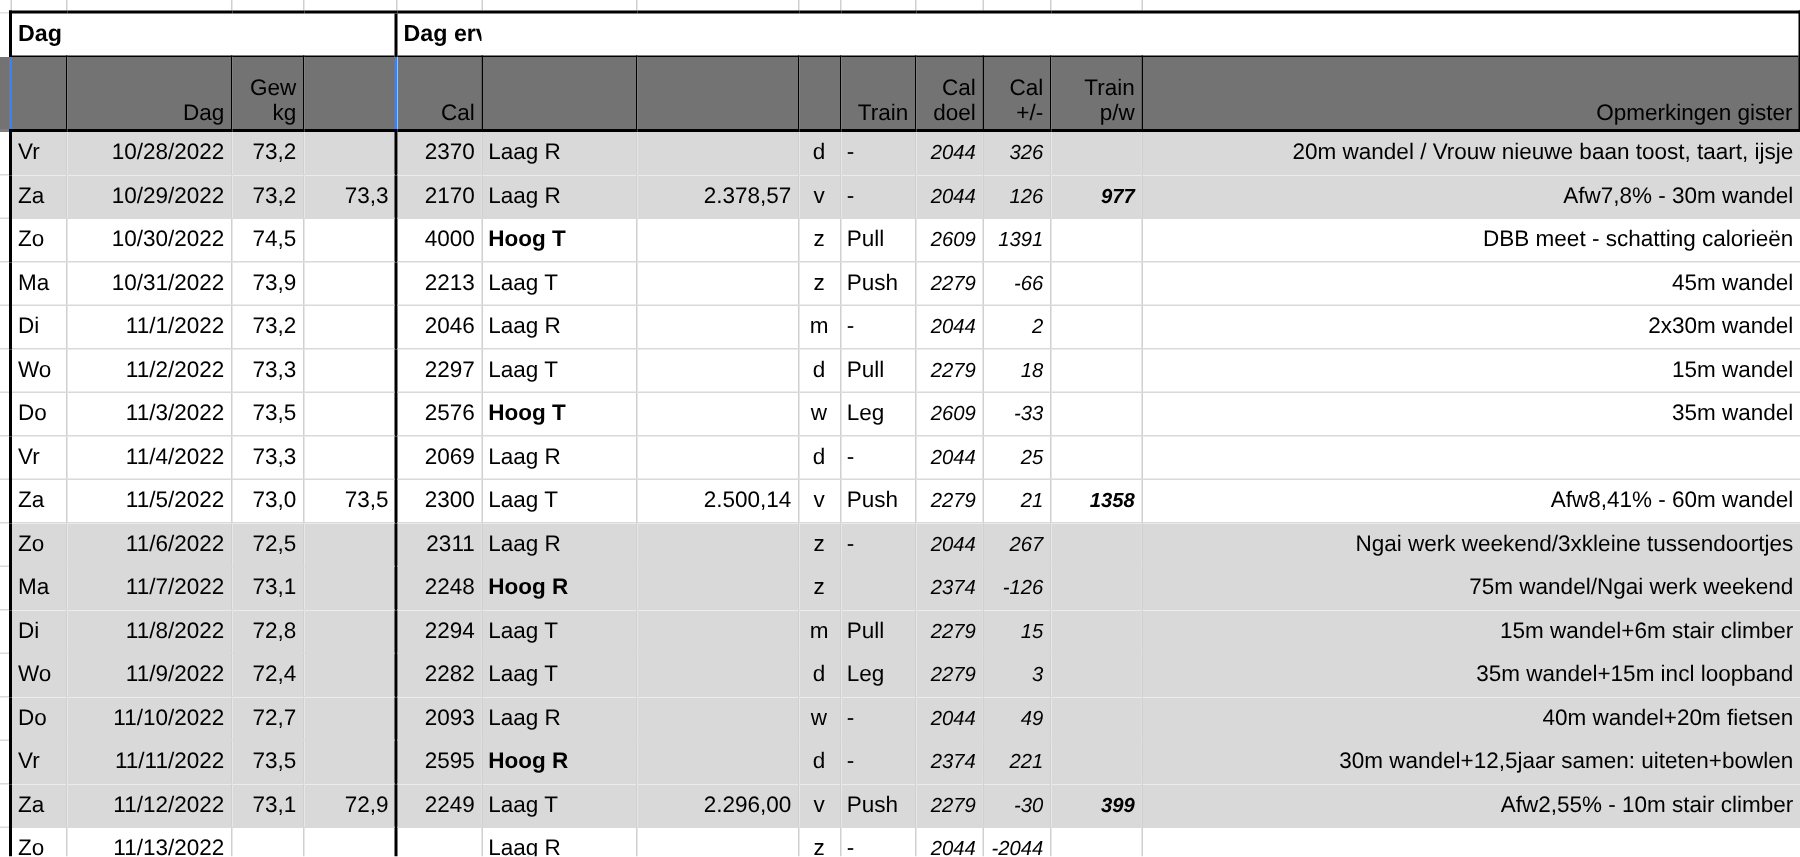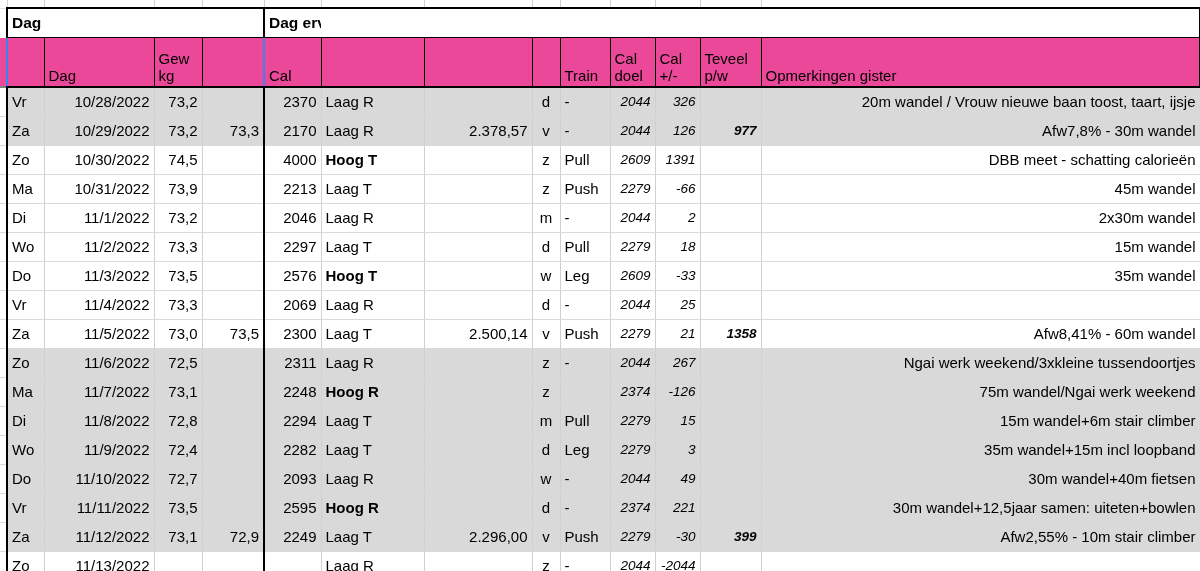--- a/index.html
+++ b/index.html
@@ -49,22 +49,23 @@
   tr.titlerow td.t-mid{border-top:2px solid #000;}
   tr.titlerow td.t-end{border-top:2px solid #000;border-right:2px solid #000;}
 
   
   tr.headrow td{
     height:46px;line-height:17px;
     white-space:normal;
     vertical-align:bottom;
     padding-bottom:2px;
     border:1px solid #000;
-    background:#ec4899;
+    background:#737373;
     font-size:15px;
+    text-align:right;
   }
   tr.headrow td.hd-gutter{border:none;border-right:1px solid #d9d9d9;}
   tr.headrow td.ital{}
   tr.headrow td.thickL{border-left:2px solid #3b82f6;}
   tr.headrow td.thickR{border-right:2px solid #000;}
   tr.headrow td.thickB{border-bottom:2px solid #000;}
 
   
   tr.datarow td{background:#ffffff;}
   tr.datarow.shaded td{background:#d9d9d9;}
@@ -150,21 +151,21 @@
         <td class="thickB l">Dag</td>
         <td class="thickB l">Gew kg</td>
         <td class="thickB l"></td>
         <td class="thickL thickB l">Cal</td>
         <td class="thickB l"></td>
         <td class="thickB l"></td>
         <td class="thickB l"></td>
         <td class="thickB l">Train</td>
         <td class="thickB ital l">Cal doel</td>
         <td class="thickB ital l">Cal +/-</td>
-        <td class="thickB ital l">Teveel p/w</td>
+        <td class="thickB ital l">Train p/w</td>
         <td class="thickB thickR l">Opmerkingen gister</td>
       </tr>
 
     <tr class="datarow shaded firstdata">
           <td class="gutter"></td>
           <td class="l divL">Vr</td>
           <td class="r">10/28/2022</td>
           <td class="r">73,2</td>
           <td class="r"></td>
           <td class="r divL">2370</td>
@@ -376,21 +377,21 @@
           <td class="r">72,7</td>
           <td class="r"></td>
           <td class="r divL">2093</td>
           <td class="l">Laag R</td>
           <td class="r"></td>
           <td class="c">w</td>
           <td class="l">-</td>
           <td class="r italic">2044</td>
           <td class="r italic">49</td>
           <td class="r bolditalic"></td>
-          <td class="l nob">30m wandel+40m fietsen</td>
+          <td class="l nob">40m wandel+20m fietsen</td>
         </tr>
         <tr class="datarow shaded">
           <td class="gutter"></td>
           <td class="l divL">Vr</td>
           <td class="r">11/11/2022</td>
           <td class="r">73,5</td>
           <td class="r"></td>
           <td class="r divL">2595</td>
           <td class="l bold">Hoog R</td>
           <td class="r"></td>

